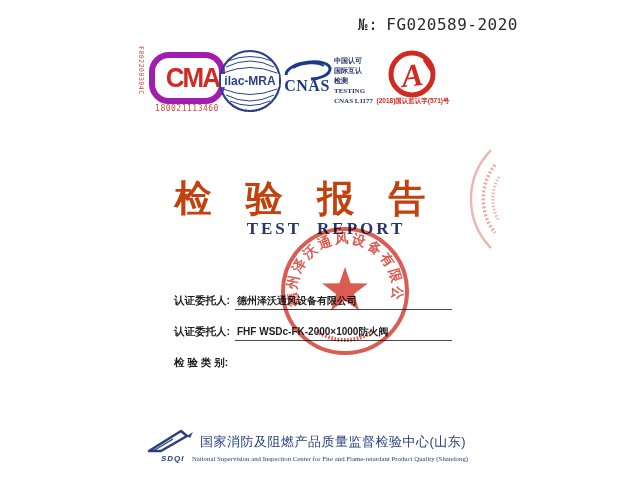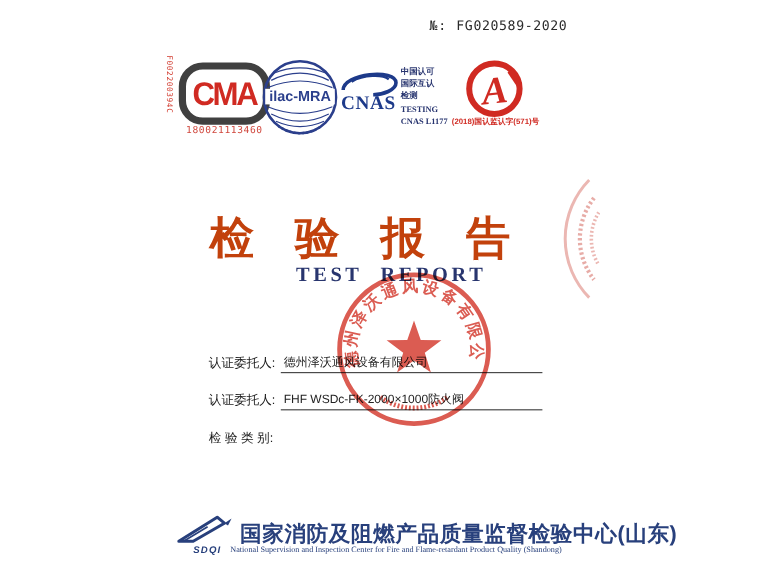--- a/index.html
+++ b/index.html
@@ -2,59 +2,59 @@
 <html><head>
 <meta charset="utf-8">
 <style>
   html,body{margin:0;padding:0;background:#ffffff;}
   .page{
     position:relative;width:640px;height:480px;background:#ffffff;overflow:hidden;
     font-family:"Liberation Sans", sans-serif;color:#222;
   }
   
   .report-no{position:absolute;left:358px;top:15px;font-family:"DejaVu Sans Mono",monospace;
-    font-size:11px;color:#2a2a2a;letter-spacing:0.5px;}
+    font-size:16px;color:#2a2a2a;letter-spacing:0.5px;}
   .report-no .lbl{margin-right:8px;}
   
   .cma-side-code{position:absolute;left:133px;top:46px;width:12px;height:70px;
     writing-mode:vertical-rl;font-size:6.5px;color:#d23a2e;font-family:"DejaVu Sans Mono",monospace;
     letter-spacing:0.5px;}
   .cma-box{position:absolute;left:149px;top:52px;width:64px;height:40px;
-    border:6px solid #404040;border-radius:20px;display:flex;align-items:center;justify-content:center;}
+    border:6px solid #a21caf;border-radius:20px;display:flex;align-items:center;justify-content:flex-end;}
   .cma-box .cma-txt{font-weight:bold;font-size:26px;color:#d02a22;letter-spacing:-2px;
     font-family:"Liberation Sans",sans-serif;transform:scaleY(1.05);}
   .cma-cert{position:absolute;left:147px;top:104px;width:80px;text-align:center;
     font-size:8px;color:#d0473d;font-family:"DejaVu Sans Mono",monospace;letter-spacing:0.5px;}
   .ilac-wrap{position:absolute;left:218px;top:49px;}
   .cnas-wrap{position:absolute;left:283px;top:55px;}
   .cnas-info{position:absolute;left:334px;top:56px;width:52px;line-height:10px;
     font-size:7px;font-weight:bold;color:#27346f;}
   .cnas-info .en{font-weight:bold;font-family:"Liberation Serif",serif;}
   .cal-wrap{position:absolute;left:381px;top:49px;}
   .cal-caption{position:absolute;left:372px;top:97px;width:82px;text-align:center;
     font-size:6.5px;color:#d02a22;font-weight:bold;}
   
   .title-cn{position:absolute;left:0;top:174px;width:600px;text-align:center;
     font-size:37px;font-weight:bold;color:#c2410c;letter-spacing:12px;text-indent:12px;}
   .title-en{position:absolute;left:0;top:219px;width:600px;text-align:center;
     font-family:"Liberation Serif",serif;font-size:17px;font-weight:bold;color:#28356e;
     letter-spacing:3px;word-spacing:8px;margin-left:26px;}
   
   .fields{position:absolute;left:174px;top:294px;width:278px;}
-  .field-row{display:flex;align-items:center;height:17px;margin-bottom:14px;}
+  .field-row{display:flex;align-items:flex-start;height:17px;margin-bottom:14px;font-weight:bold;}
   .field-label{font-size:10.5px;color:#1c1c1c;white-space:nowrap;margin-right:5px;}
   .field-value{flex:1;font-size:10px;color:#222;border-bottom:1px solid #4a4a4a;
     padding:0 0 1px 2px;white-space:nowrap;}
   
   .stamp{position:absolute;left:277px;top:223px;opacity:0.88;mix-blend-mode:multiply;}
   .edge-stamp{position:absolute;left:455px;top:147px;opacity:0.75;}
   
   .footer-logo{position:absolute;left:147px;top:429px;}
   .footer-cn{position:absolute;left:200px;top:433px;width:285px;
-    font-size:18px;font-weight:bold;color:#28407c;letter-spacing:0.5px;white-space:nowrap;}
+    font-size:13px;font-weight:normal;color:#28407c;letter-spacing:0.5px;white-space:nowrap;}
   .footer-en{position:absolute;left:160px;top:455px;width:340px;text-align:center;
     font-family:"Liberation Serif",serif;font-size:6.8px;color:#28407c;white-space:nowrap;}
 </style>
 </head>
 <body>
 
 <div class="page">
 
   <div class="report-no">
     <span class="lbl">№:</span><span>FG020589-2020</span>

